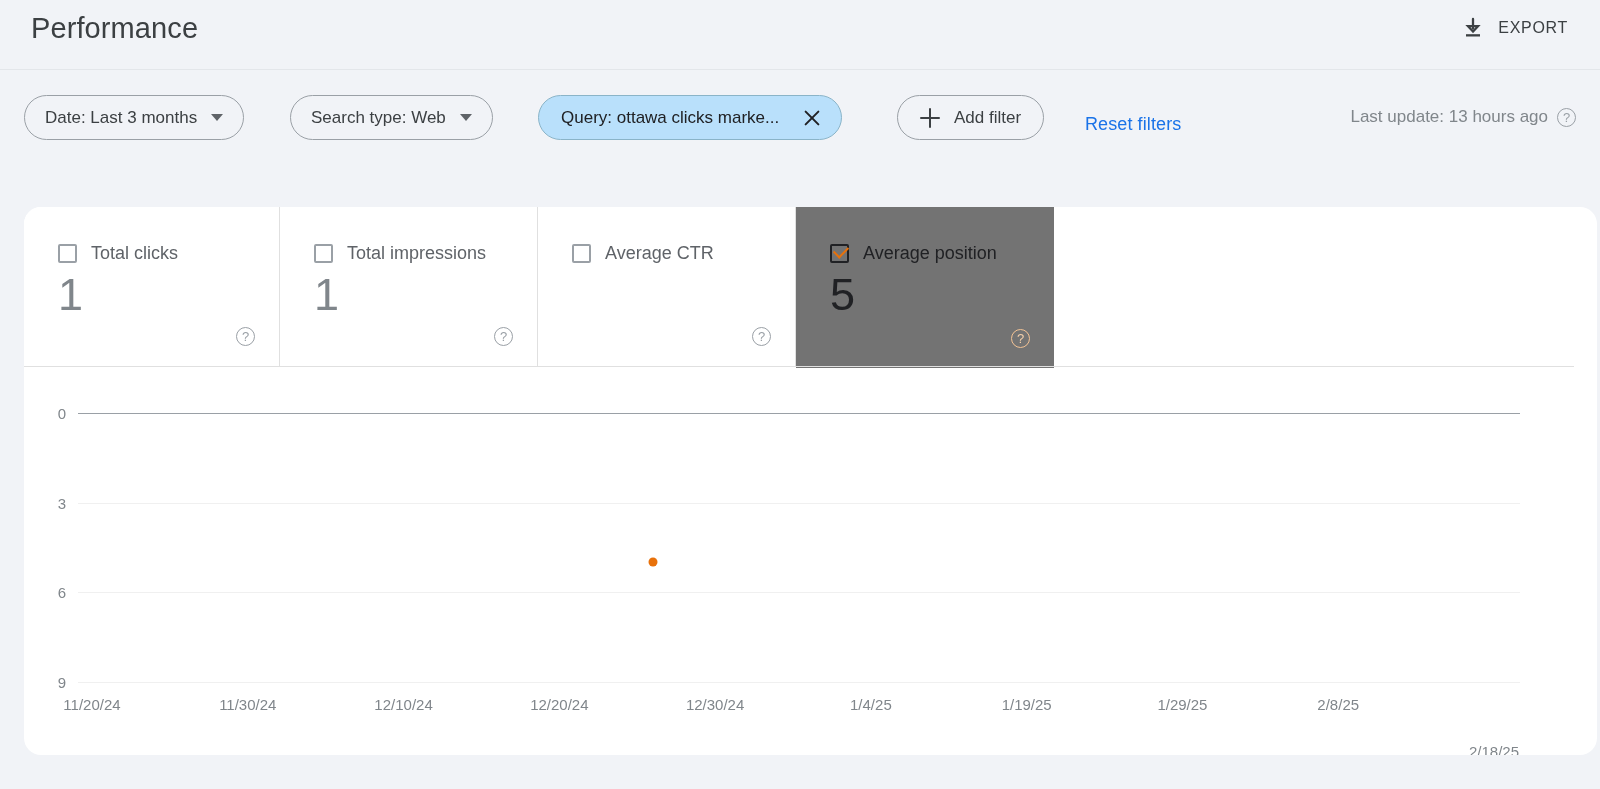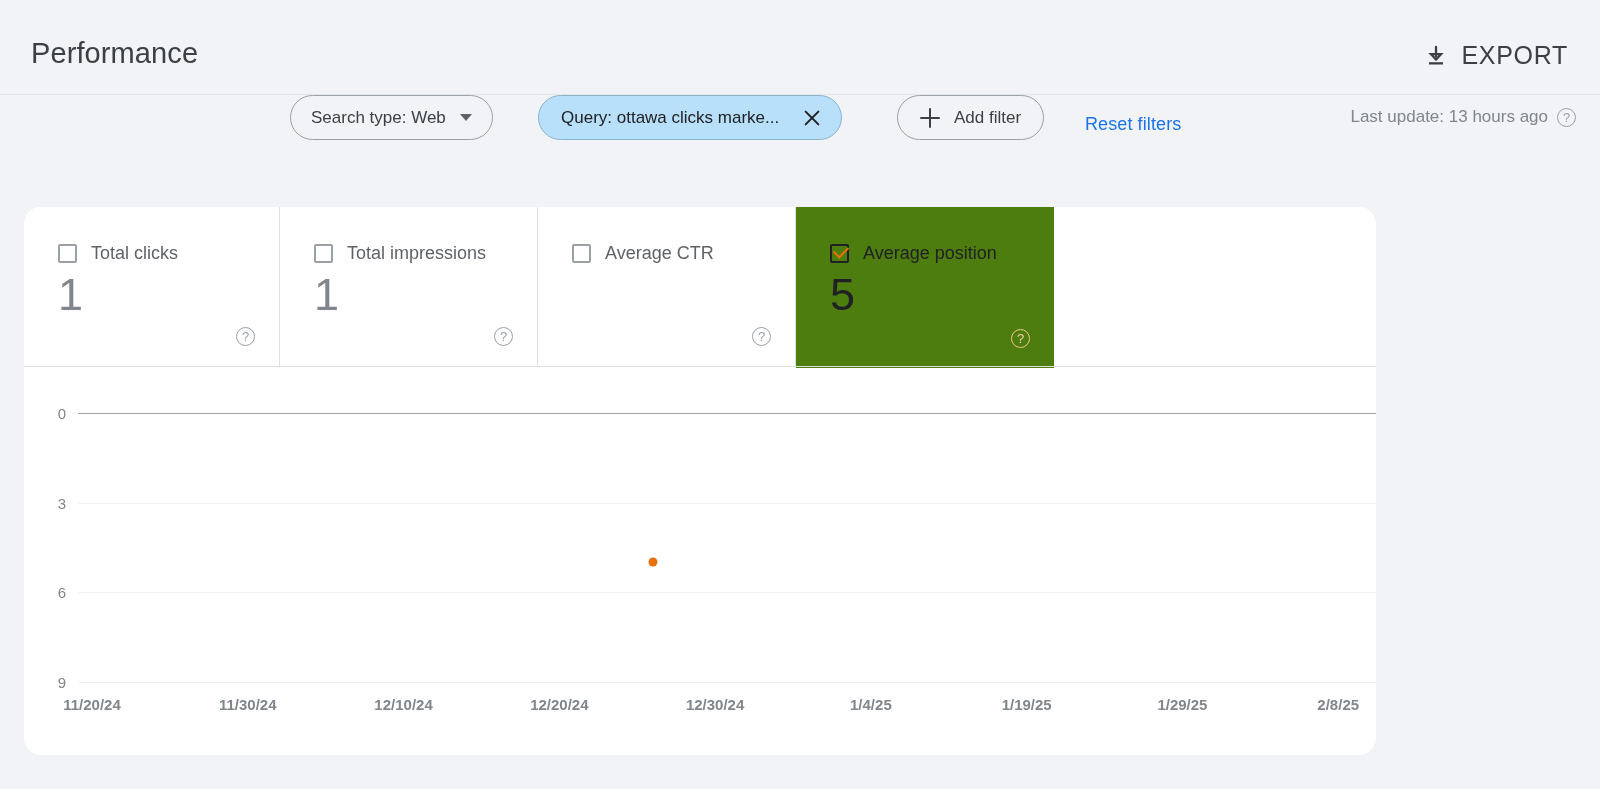--- a/index.html
+++ b/index.html
@@ -9,33 +9,32 @@
     font-family: "Liberation Sans", sans-serif;
     -webkit-font-smoothing: antialiased;
   }
   .page { position: relative; width: 1600px; height: 789px; overflow: hidden; background: #f1f3f7; }
 
   
   .header {
     position: absolute; left: 0; top: 0; width: 1600px; height: 70px;
     border-bottom: 1px solid #e3e6ea;
     background: #f1f3f7;
-    margin-top: 25px;
   }
   .page-title {
     position: absolute; left: 31px; top: 12px;
     font-size: 29px; color: #3c4043; font-weight: 400; letter-spacing: .1px;
   }
   .export-btn {
     position: absolute; right: 22px; top: 8px;
     display: flex; align-items: center; gap: 13px;
     padding: 8px 10px; cursor: pointer; background: transparent; border: none;
   }
   .export-label {
-    font-size: 25px; color: #3c4043; letter-spacing: .7px; font-weight: 400;
+    font-size: 16px; color: #3c4043; letter-spacing: .7px; font-weight: 400;
   }
   .dl-icon { width: 24px; height: 24px; display: block; }
 
   
   .filterbar {
     position: absolute; left: 0; top: 70px; width: 1600px; height: 96px;
   }
   .chip {
     position: absolute; top: 25px; height: 45px;
     display: flex; align-items: center; gap: 12px;
@@ -84,21 +83,21 @@
     border-radius: 50%; position: relative; vertical-align: -3px;
   }
   .help-circle span {
     position: absolute; left: 0; right: 0; top: 50%; transform: translateY(-52%);
     text-align: center; font-size: 13px; line-height: 1; color: #9aa0a6;
   }
   .lastupdate .help-circle { position: absolute; right: -28px; top: 1px; }
 
   
   .panel {
-    position: absolute; left: 24px; top: 207px; width: 1352px; height: 548px;
+    position: absolute; left: 24px; top: 207px; width: 1573px; height: 548px;
     background: #ffffff; border-radius: 17px; overflow: hidden;
   }
 
   
   .cards { position: absolute; left: 0; top: 0; width: 1550px; height: 160px; }
   .cards:after {
     content: ""; position: absolute; left: 0; bottom: 0; width: 1550px; height: 1px;
     background: #e0e0e0;
   }
   .card {
@@ -116,21 +115,21 @@
   .card-value {
     position: absolute; left: 34px; top: 62px; font-size: 45px; color: #80868b; font-weight: 400;
   }
   .card .help-circle { position: absolute; right: 24px; bottom: 20px; }
 
   #card-clicks { left: 0; width: 256px; }
   #card-impressions { left: 256px; width: 258px; }
   #card-ctr { left: 514px; width: 258px; }
   #card-position {
     left: 772px; width: 258px; height: 161px; border-right: none;
-    background: #4d7c0f;
+    background: #737373;
   }
   #card-position .card-label { color: #202124; }
   #card-position .card-value { color: #202124; }
   #card-position .cbox { border-color: #202124; }
   #card-position .cbox:after {
     content: ""; position: absolute; left: 2px; top: 0px; width: 12px; height: 7px;
     border-left: 2.5px solid #e8710a; border-bottom: 2.5px solid #e8710a;
     transform: rotate(-45deg);
   }
   #card-position .help-circle { border-color: #f3c395; }
@@ -139,21 +138,21 @@
   
   .chart { position: absolute; left: 0; top: 160px; width: 1550px; height: 388px; }
   .ylabel {
     position: absolute; width: 34px; text-align: right; font-size: 15px; color: #80868b;
     transform: translateY(-50%);
   }
   .gridline { position: absolute; left: 54px; width: 1442px; height: 1px; background: #f0f0f0; }
   .gridline.axis0 { background: #9aa0a6; height: 1px; }
   .xlabel {
     position: absolute; top: 329px; font-size: 15px; color: #80868b;
-    transform: translateX(-50%); white-space: nowrap; font-weight: bold;
+    transform: translateX(-50%); white-space: nowrap;
   }
   .datapoint {
     position: absolute; width: 9px; height: 9px; border-radius: 50%;
     background: #e8710a; transform: translate(-50%, -50%);
   }
 </style>
 </head>
 <body>
 
 <div class="page">
@@ -167,20 +166,24 @@
           <path d="M7 15.5l5 0.1 5-0.1" fill="#3c4043"></path>
           <rect x="5" y="18.2" width="14" height="2.3" fill="#3c4043"></rect>
         </svg>
       </span>
       <span class="export-label">EXPORT</span>
     </button>
   </div>
 
   <div class="filterbar">
 
+    <div class="chip" id="chip-date">
+      <span class="chip-text">Date: Last 3 months</span>
+      <span class="caret"></span>
+    </div>
 
     <div class="chip" id="chip-searchtype">
       <span class="chip-text">Search type: Web</span>
       <span class="caret"></span>
     </div>
 
     <div class="chip" id="chip-query">
       <span class="chip-text">Query: ottawa clicks marke...</span>
       <span class="chip-close"></span>
     </div>

